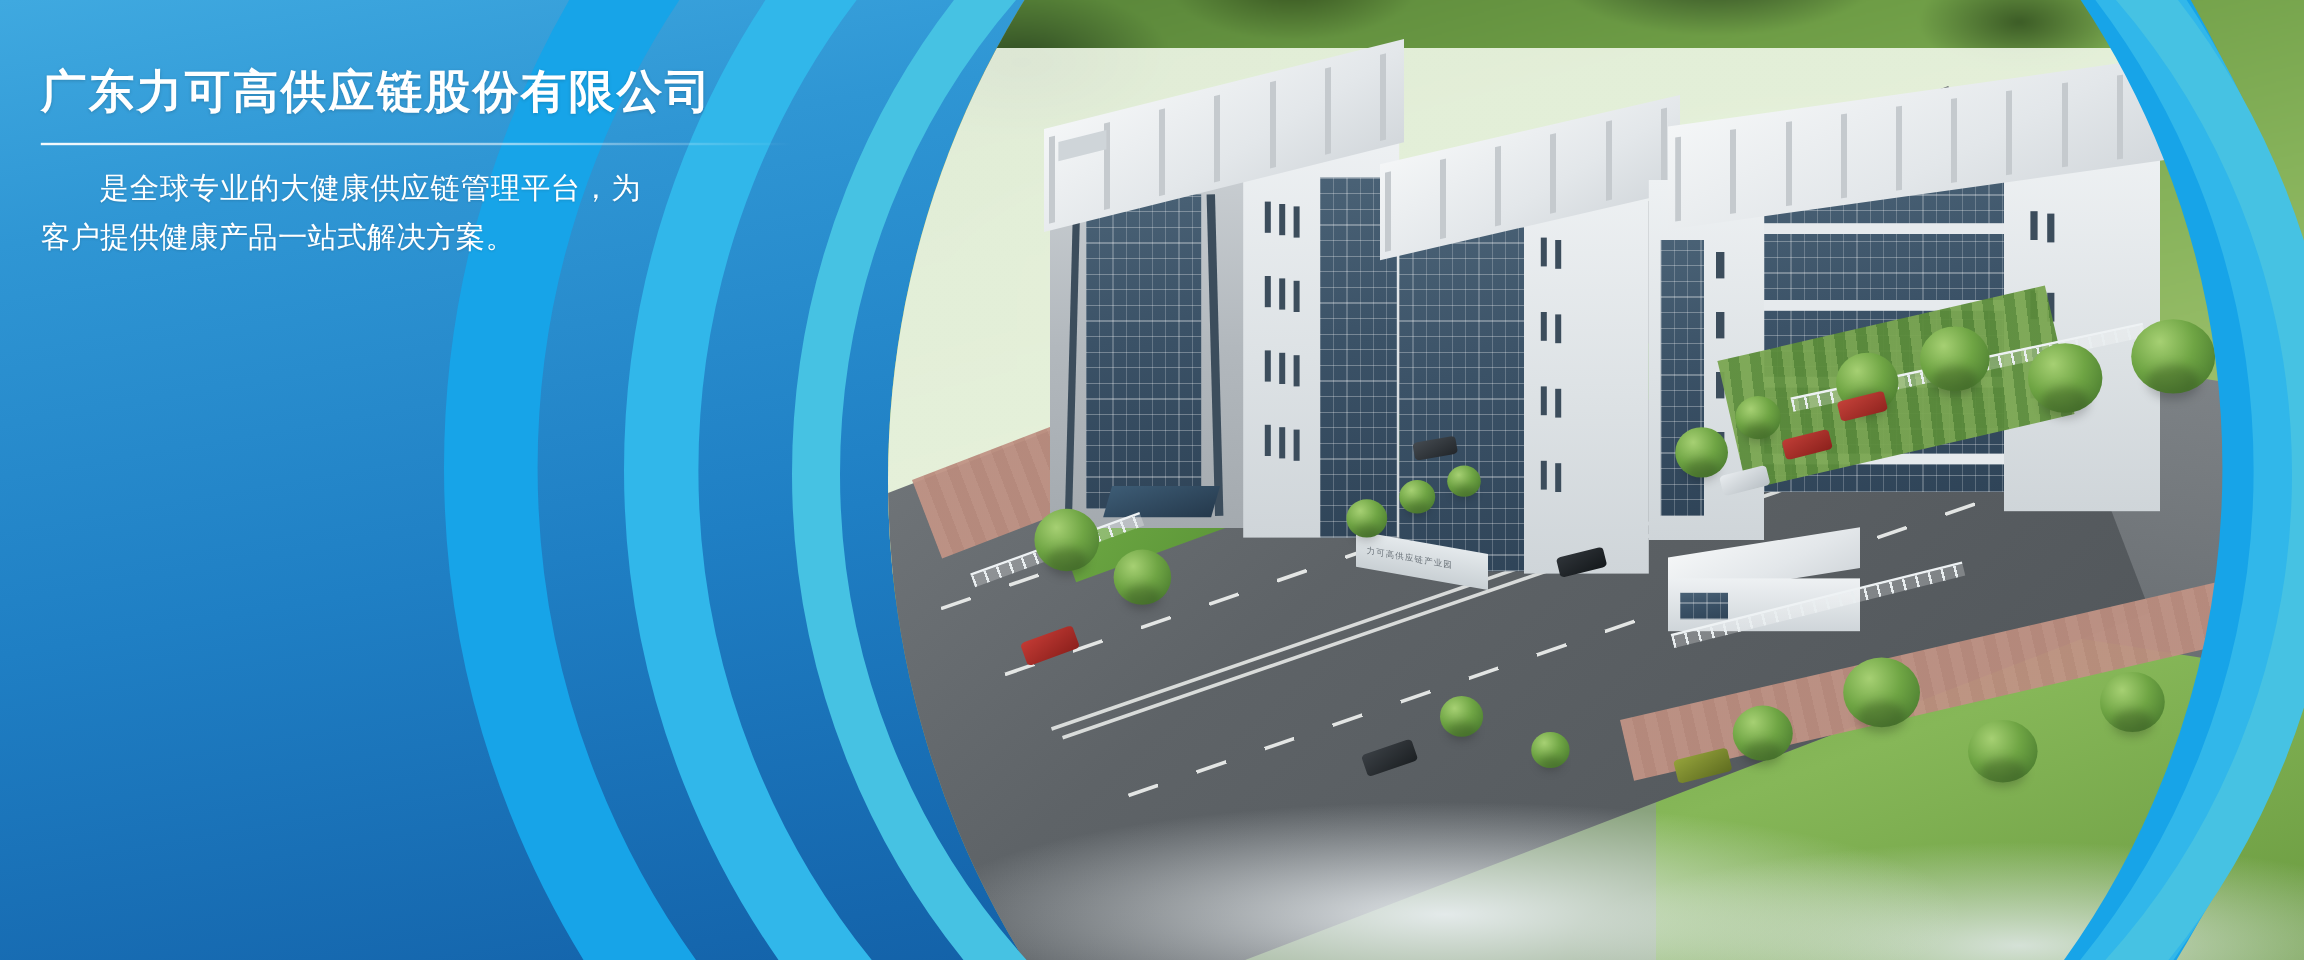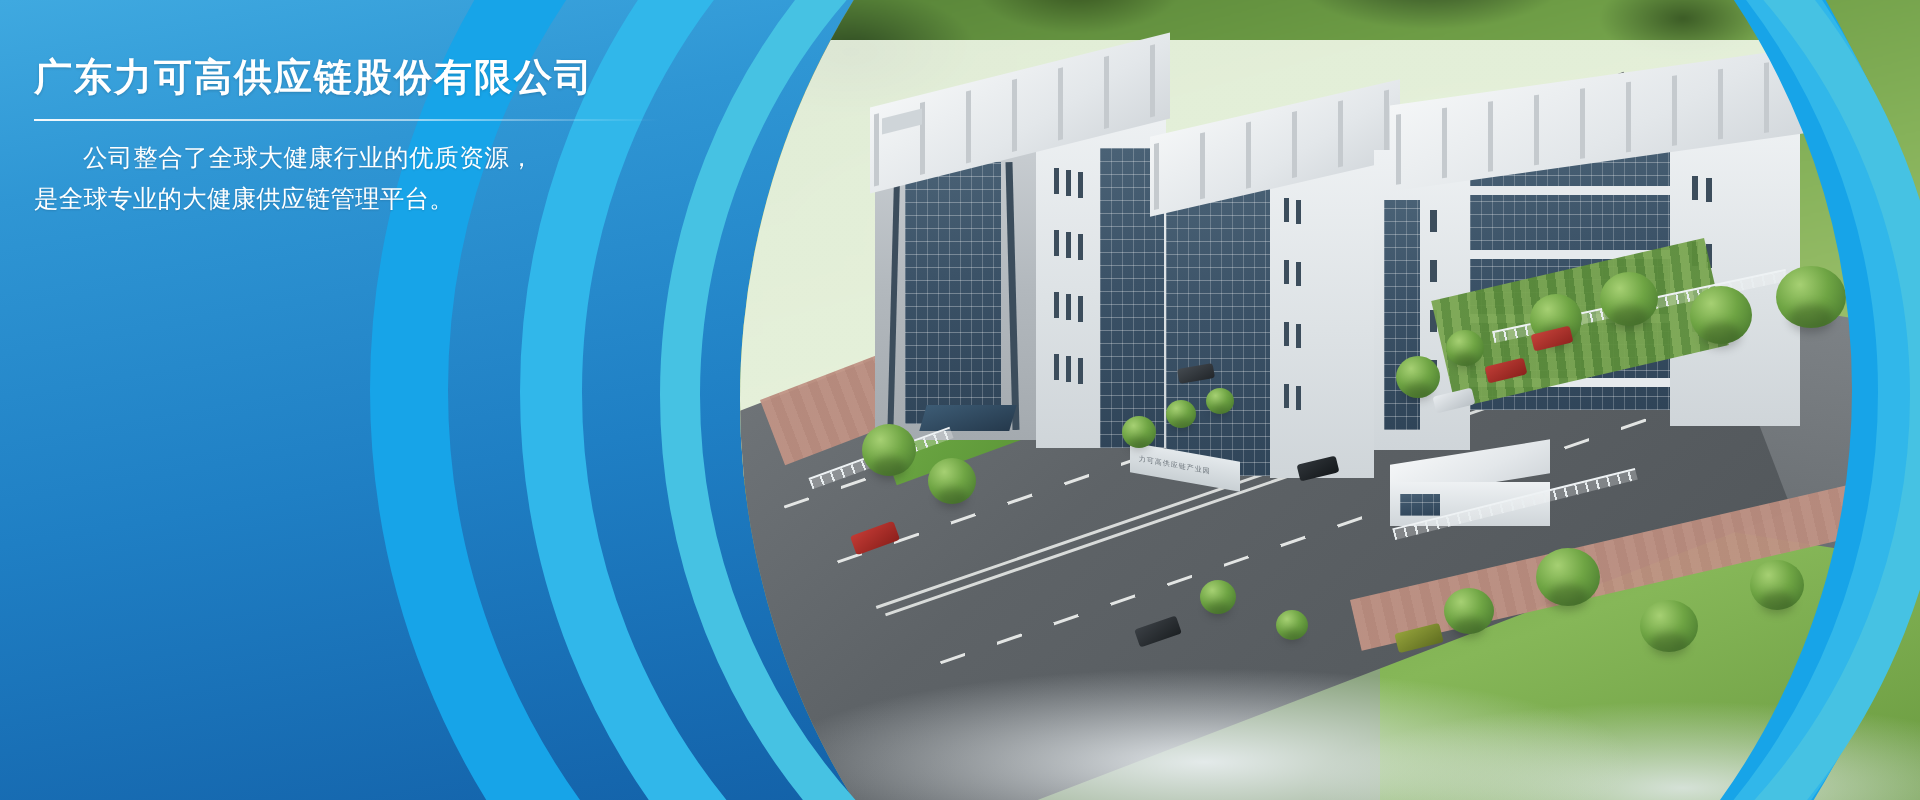--- a/index.html
+++ b/index.html
@@ -338,17 +338,17 @@
   </div>
 
   <div class="arc arc-a"></div>
   <div class="arc arc-b"></div>
   <div class="arc arc-c"></div>
 
   <div id="text-panel">
     <h1 id="page-title">广东力可高供应链股份有限公司</h1>
     <div id="title-rule"></div>
     <div id="body-copy">
-      <p>公司整合了全球大健康行业的优质资源，是全球专业的大健康供应链管理平台。</p>
+      <p>是全球专业的大健康供应链管理平台，为客户提供健康产品一站式解决方案。</p>
     </div>
   </div>
 
 </div>
 
 </body></html>

